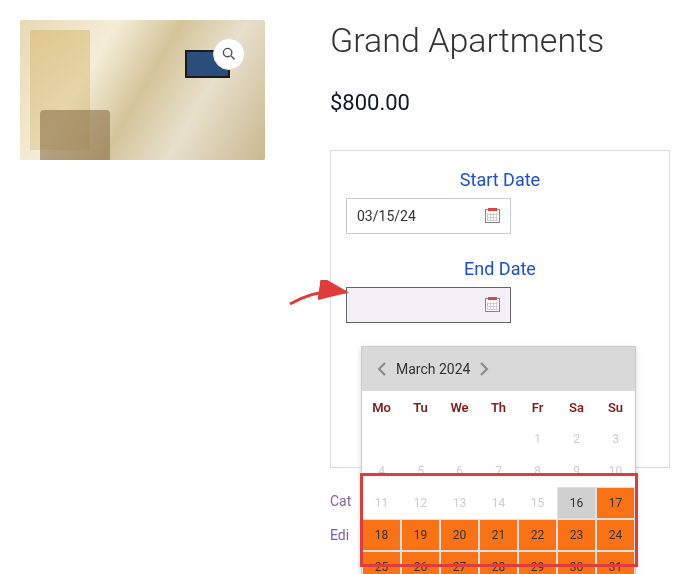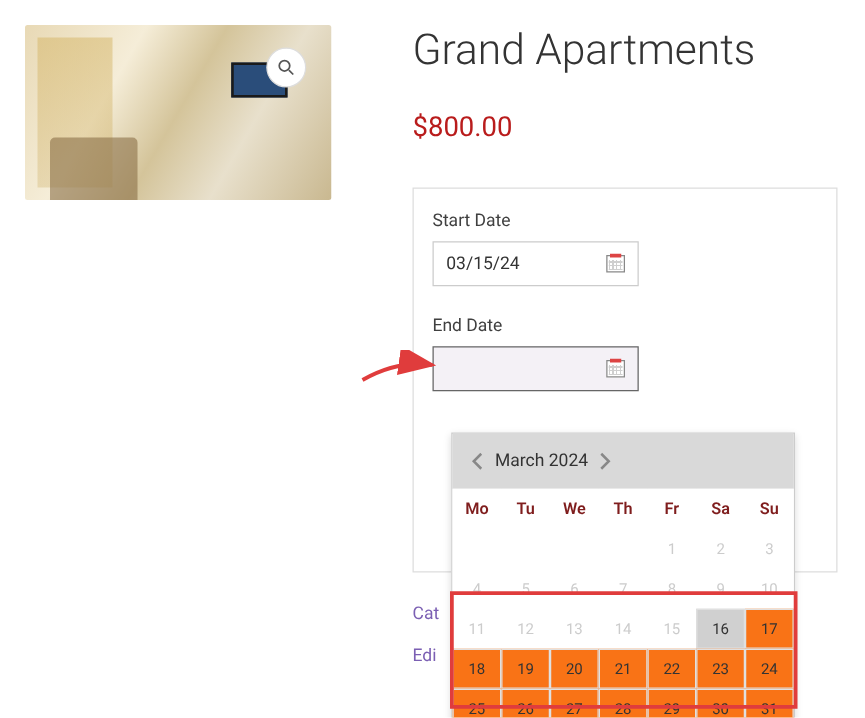--- a/index.html
+++ b/index.html
@@ -10,24 +10,24 @@
     .left-col { width: 280px; flex-shrink: 0; }
     .product-image { width: 245px; height: 140px; position: relative; background: linear-gradient(120deg, #e8d9b5 0%, #f5edd8 30%, #d4c49a 50%, #e8e0cc 70%, #c9b890 100%); border-radius: 2px; overflow: hidden; }
     .product-image::before { content: ""; position: absolute; left: 10px; top: 10px; width: 60px; height: 120px; background: linear-gradient(180deg, rgba(212,180,100,0.5), rgba(200,168,90,0.3)); }
     .product-image::after { content: ""; position: absolute; left: 20px; bottom: 0; width: 70px; height: 50px; background: #8b6f47; border-radius: 4px 4px 0 0; opacity: 0.6; }
     .zoom-btn { position: absolute; top: 18px; right: 20px; width: 32px; height: 32px; background: #fff; border: 1px solid #ddd; border-radius: 50%; display: flex; align-items: center; justify-content: center; cursor: pointer; }
     .zoom-btn svg { width: 14px; height: 14px; stroke: #555; fill: none; stroke-width: 2; }
     .tv { position: absolute; right: 35px; top: 30px; width: 45px; height: 28px; background: #2a4d7a; border: 2px solid #1a1a1a; }
     
     .right-col { flex: 1; }
     .title { font-size: 34px; font-weight: 300; color: #333; margin-bottom: 30px; }
-    .price { font-size: 22px; color: #b91c1c; margin-bottom: 35px; }
+    .price { font-size: 22px; color: #0f172a; margin-bottom: 35px; }
     
     .form-box { border: 1px solid #ddd; padding: 18px 15px 10px 15px; width: 340px; }
-    .field-label { font-size: 14px; color: #404040; margin-bottom: 8px; }
+    .field-label { font-size: 18px; color: #1d4ed8; margin-bottom: 8px; text-align: center; }
     .date-input-wrap { position: relative; border: 1px solid #ccc; height: 36px; display: flex; align-items: center; padding: 0 10px; background: #fff; margin-bottom: 24px; width: 165px; }
     .date-input-wrap.focused { border: 1px solid #666; background: #f4f1f6; width: 165px; }
     .date-value { font-size: 14px; color: #333; }
     .cal-icon { margin-left: auto; width: 15px; height: 14px; background: #fff; border: 1px solid #888; position: relative; }
     .cal-icon::before { content: ""; position: absolute; top: -2px; left: 2px; right: 2px; height: 3px; background: #d44; }
     .cal-icon::after { content: ""; position: absolute; top: 3px; left: 1px; right: 1px; bottom: 1px; background: repeating-linear-gradient(90deg, #888 0 1px, transparent 1px 3px), repeating-linear-gradient(0deg, #888 0 1px, transparent 1px 3px); opacity: 0.4; }
     
     .meta-links { margin-top: 25px; font-size: 14px; }
     .meta-links a { color: #7b5fb3; text-decoration: none; }
     

